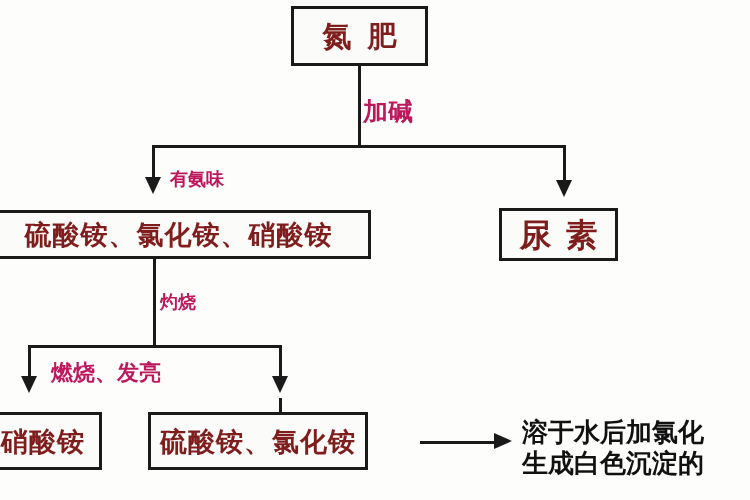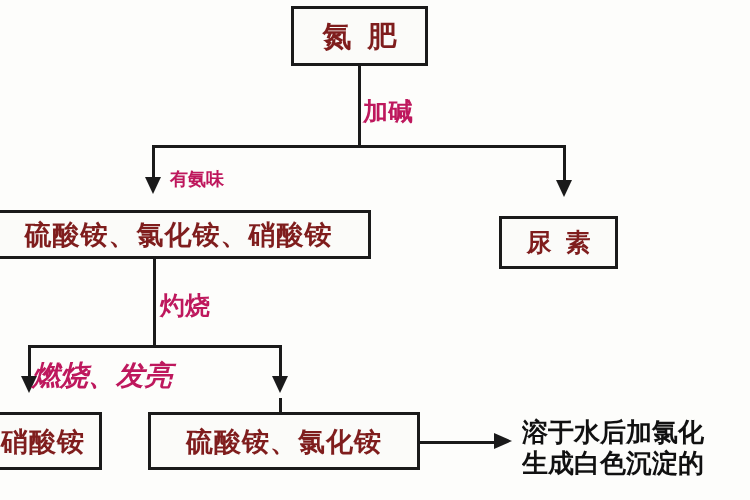--- a/index.html
+++ b/index.html
@@ -33,25 +33,25 @@
   }
   .node-inner {
     display: block;
     line-height: 1;
   }
 
   #node-fertilizer { left: 291px; top: 6px;   width: 137px; height: 60px; font-size: 29px; }
   #node-fertilizer .node-inner { letter-spacing: 16px; text-indent: 16px; }
 
   #node-ammonium-salts { left: -14px; top: 210px; width: 385px; height: 49px; font-size: 27px; }
-  #node-urea { left: 499px; top: 216px; width: 119px; height: 53px; font-size: 25px; }
+  #node-urea { left: 499px; top: 208px; width: 119px; height: 53px; font-size: 32px; }
   #node-urea .node-inner { letter-spacing: 14px; text-indent: 14px; }
 
   #node-ammonium-nitrate { left: -16px; top: 412px; width: 118px; height: 58px; font-size: 27px; }
-  #node-sulfate-chloride { left: 148px; top: 412px; width: 272px; height: 58px; font-size: 27px; }
+  #node-sulfate-chloride { left: 148px; top: 412px; width: 220px; height: 58px; font-size: 27px; }
 
   
   .ln {
     position: absolute;
     background: #1a1a1a;
   }
   .vline { width: 3px; }
   .hline { height: 3px; }
 
   
@@ -75,22 +75,22 @@
   .edge-label {
     position: absolute;
     white-space: nowrap;
     font-weight: 700;
     color: #be185d;
     line-height: 1;
   }
   #label-add-alkali     { left: 363px; top: 99px;  font-size: 25px; }
   #label-has-ammonia    { left: 170px; top: 162px; font-size: 18px; margin-top: 8px; }
   #label-no-ammonia     { left: 573px; top: 162px; font-size: 26px; }
-  #label-ignite         { left: 160px; top: 293px; font-size: 25px; }
-  #label-burns-bright   { left: 32px;  top: 362px; font-size: 28px; font-style: italic; }
+  #label-ignite         { left: 160px; top: 293px; font-size: 18px; }
+  #label-burns-bright   { left: 51px;  top: 362px; font-size: 22px; }
   #label-melts-smokes   { left: 298px; top: 362px; font-size: 25px; }
 
   
   #text-result-note {
     position: absolute;
     left: 522px;
     top: 417px;
     width: 236px;
     font-size: 26px;
     font-weight: 700;

